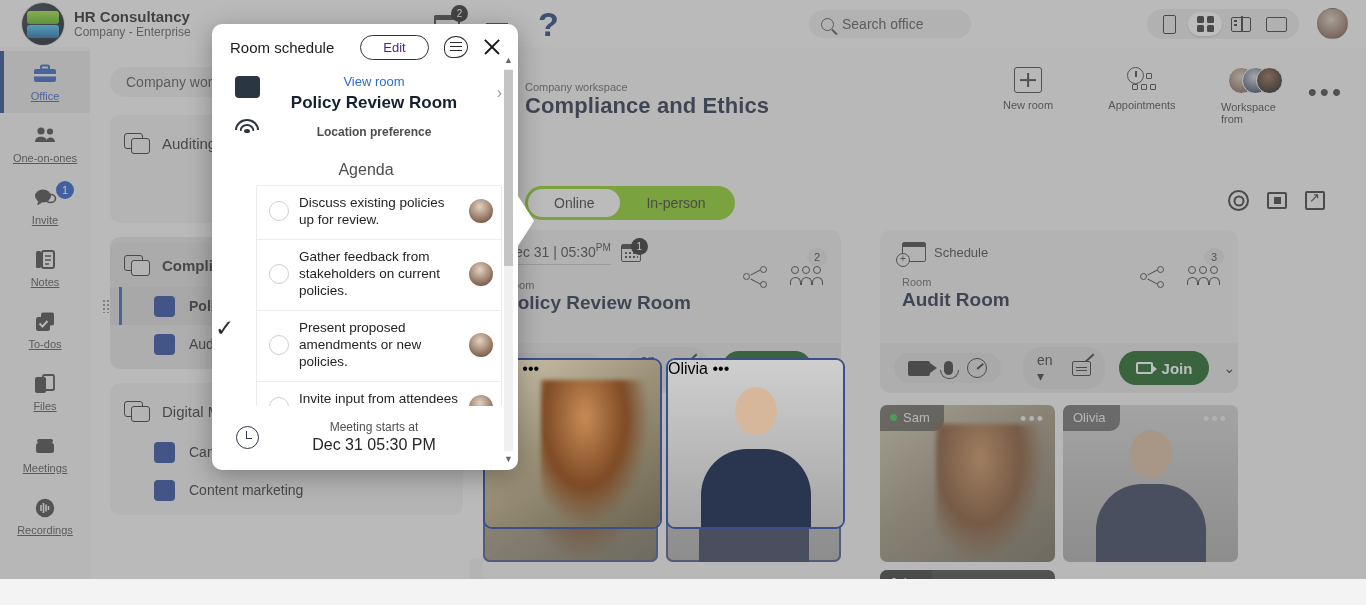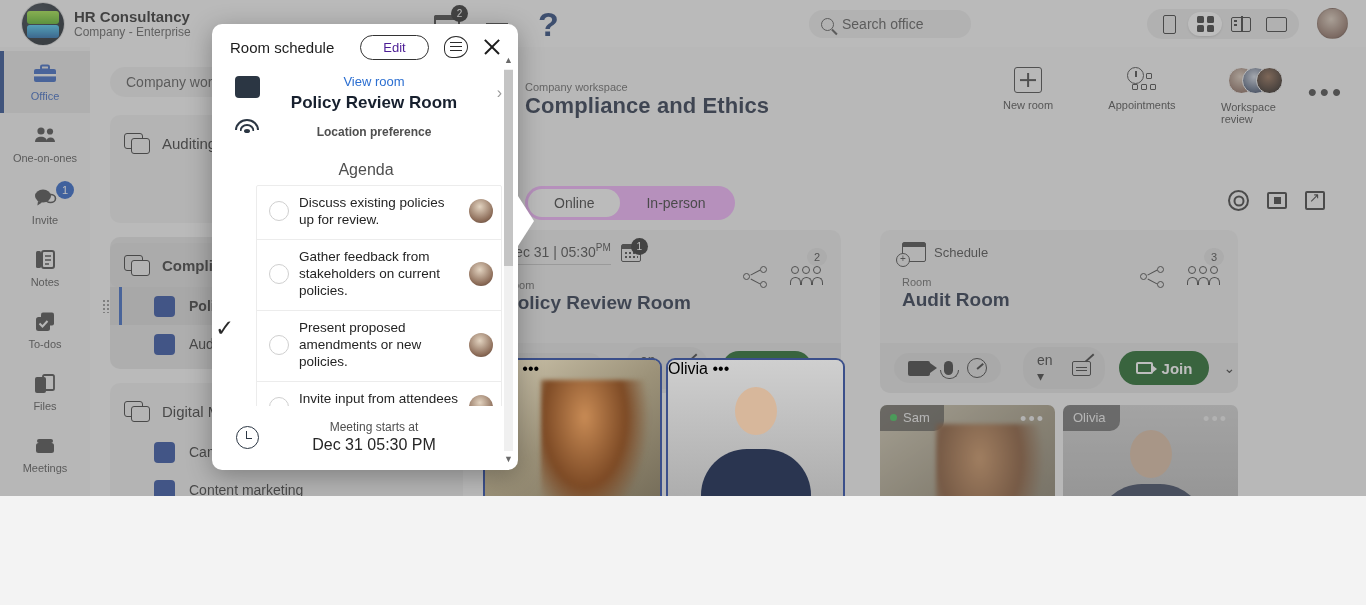--- a/index.html
+++ b/index.html
@@ -2,21 +2,21 @@
 <html><head>
 <meta charset="utf-8">
 <style>
   * { box-sizing: border-box; margin: 0; padding: 0; }
   html, body {
     width: 1366px; height: 605px;
     overflow: hidden;
     font-family: "Liberation Sans", sans-serif;
     background: #f3f3f3;
   }
-  #app { position: relative; width: 1366px; height: 496px; overflow: hidden; }
+  #app { position: relative; width: 1366px; height: 579px; overflow: hidden; }
 
   
   .dim { position: absolute; inset: 0; background: rgba(110,110,110,0.45); z-index: 40; pointer-events: none; }
 
   
   .topbar {
     position: absolute; left: 0; top: 0; width: 1366px; height: 47px;
     background: #f7f7f7; display: flex; align-items: center; z-index: 5;
   }
   .brand { display: flex; align-items: center; gap: 10px; padding-left: 22px; width: 430px; }
@@ -78,21 +78,21 @@
     position: absolute; left: 0; top: 47px; width: 90px; height: 558px;
     background: #f2f2f2; z-index: 4; padding-top: 4px;
   }
   .rail-item {
     height: 62px; display: flex; flex-direction: column; align-items: center;
     justify-content: center; gap: 4px; position: relative; color: #3d3d3d;
   }
   .rail-item.active { background: #e4e4e4; }
   .rail-item.active::before { content:''; position:absolute; left:0; top:0; bottom:0; width:4px; background:#1b3e87; }
   .rail-item.active .rl { color: #2b5bbd; }
-  .rail-item .rl { font-size: 11px; color: #4a4a4a; }
+  .rail-item .rl { font-size: 11px; color: #4a4a4a; text-decoration: underline; }
   .rail-item.active .ri { color:#2b5bbd; }
   .ri { width: 26px; height: 24px; position: relative; color: #3d3d3d; }
   .badge-blue {
     position: absolute; right: 16px; top: 6px; min-width: 18px; height: 18px; border-radius: 50%;
     background: #1b57c4; color: #fff; font-size: 11px; display:flex; align-items:center; justify-content:center;
   }
 
   
   .tree {
     position: absolute; left: 90px; top: 47px; width: 393px; height: 558px;
@@ -146,21 +146,21 @@
   .qa-appt .d { position:absolute; width:6px; height:6px; border:1.5px solid #3a3a3a; border-radius:1px; }
   .qa-appt .d1 { left:19px; top:6px; } .qa-appt .d2 { left:5px; top:17px; } .qa-appt .d3 { left:14px; top:17px; } .qa-appt .d4 { left:23px; top:17px; }
   .qa-users { width:56px; height:28px; display:flex; }
   .qa-users span { width:27px; height:27px; border-radius:50%; display:block; border:1.5px solid #f4f4f4; }
   .qa-users span:nth-child(1){ background:radial-gradient(circle at 45% 35%, #d9c7b6, #8a6a5c 70%); }
   .qa-users span:nth-child(2){ background:radial-gradient(circle at 45% 35%, #cfd6e2, #3a4a68 75%); margin-left:-13px; }
   .qa-users span:nth-child(3){ background:radial-gradient(circle at 45% 35%, #8a6247, #241a14 75%); margin-left:-13px; }
   .dots-more { position:absolute; right: 22px; top: 40px; font-size: 26px; letter-spacing: 3px; color:#3a3a3a; line-height: 10px; }
 
   .tabs {
-    position:absolute; left: 42px; top: 139px; height: 34px; border-radius: 17px; background:#f0abfc;
+    position:absolute; left: 42px; top: 139px; height: 34px; border-radius: 17px; background:#84cc16;
     display:flex; align-items:center; padding: 3px;
   }
   .tab { height: 28px; border-radius: 14px; display:flex; align-items:center; padding: 0 26px; font-size:14px; color:#2c2c2c; }
   .tab.active { background:#fafafa; }
   .hdr-icons { position:absolute; left: 745px; top: 143px; display:flex; gap: 18px; align-items:center; }
   .gear { width:21px; height:21px; border-radius:50%; border:2px solid #2f2f2f; position:relative; }
   .gear::after { content:''; position:absolute; left:50%; top:50%; width:7px; height:7px; border:2px solid #2f2f2f; border-radius:50%; transform:translate(-50%,-50%); }
   .pip { width:20px; height:17px; border:2px solid #2f2f2f; border-radius:2px; display:flex; align-items:center; justify-content:center; }
   .pip i { width:7px; height:7px; background:#2f2f2f; display:block; }
   .popout { width:20px; height:19px; border:2px solid #2f2f2f; border-radius:2px; position:relative; }
@@ -516,21 +516,21 @@
             <i class="d d4"></i>
         </span>
         <span>Appointments</span>
       </div>
       <div class="qa">
         <span class="qa-users">
             <span></span>
             <span></span>
             <span></span>
           </span>
-        <span>Workspace review</span>
+        <span>Workspace from</span>
       </div>
     </div>
     <div class="dots-more">•••</div>
 
     <div class="tabs">
       <div class="tab active">Online</div>
       <div class="tab">In-person</div>
     </div>
     <div class="hdr-icons">
       <span class="gear"></span>

